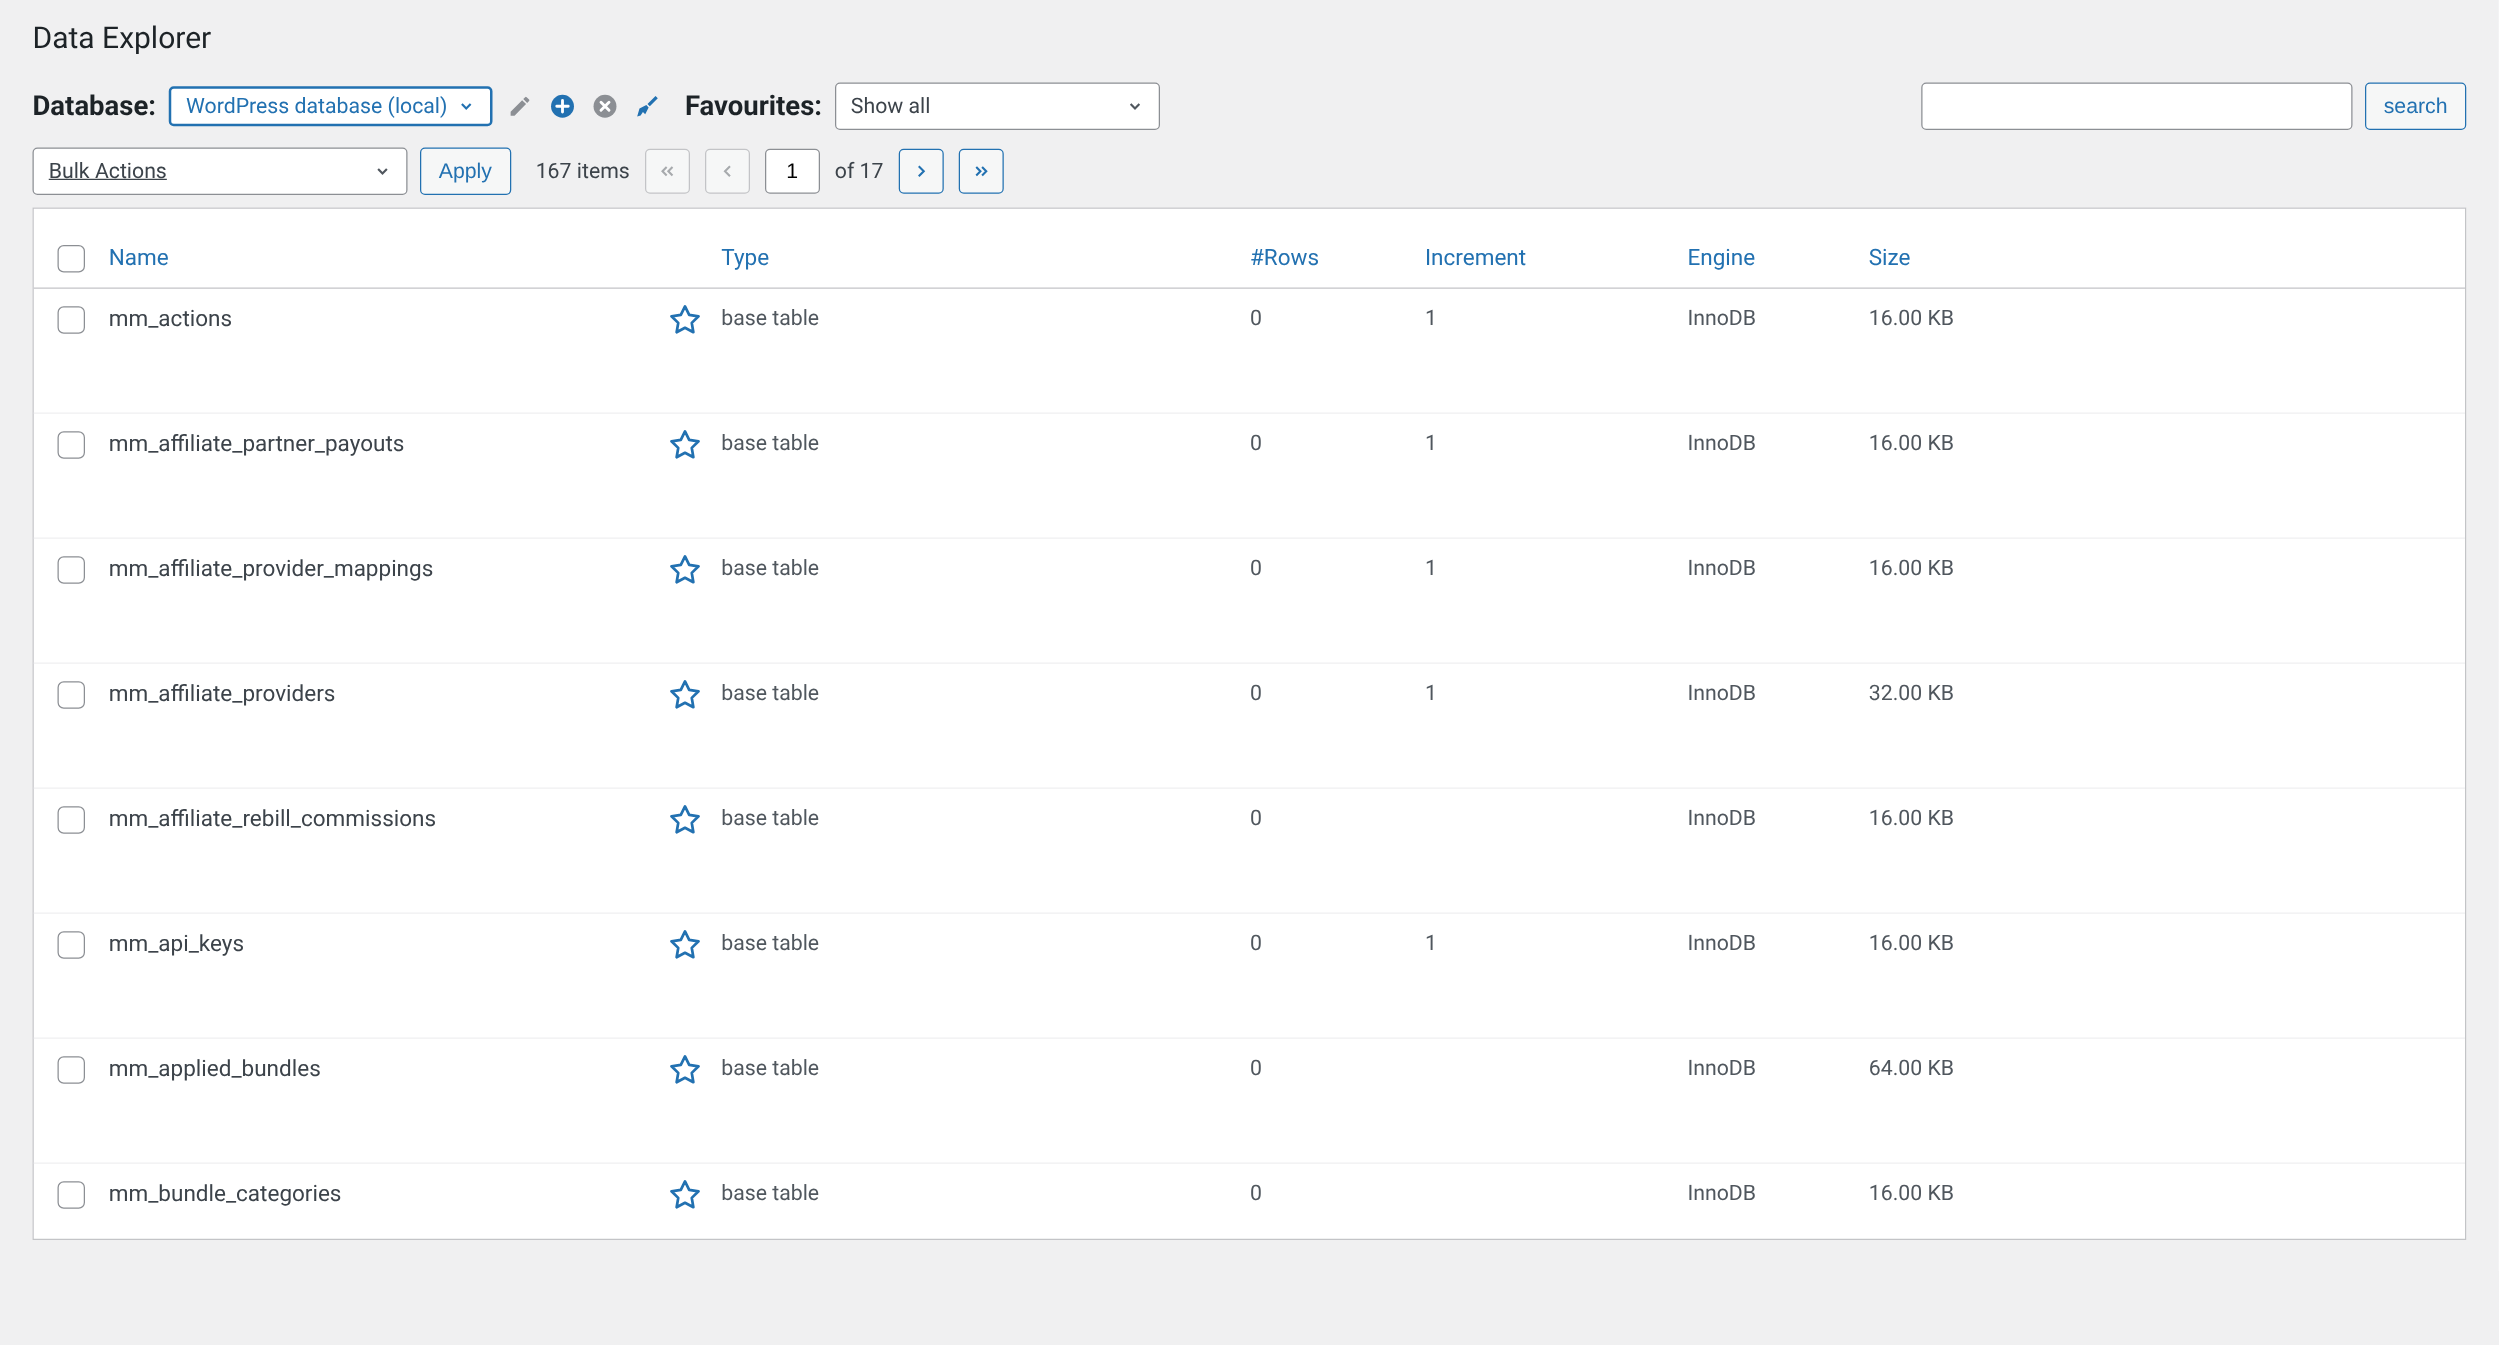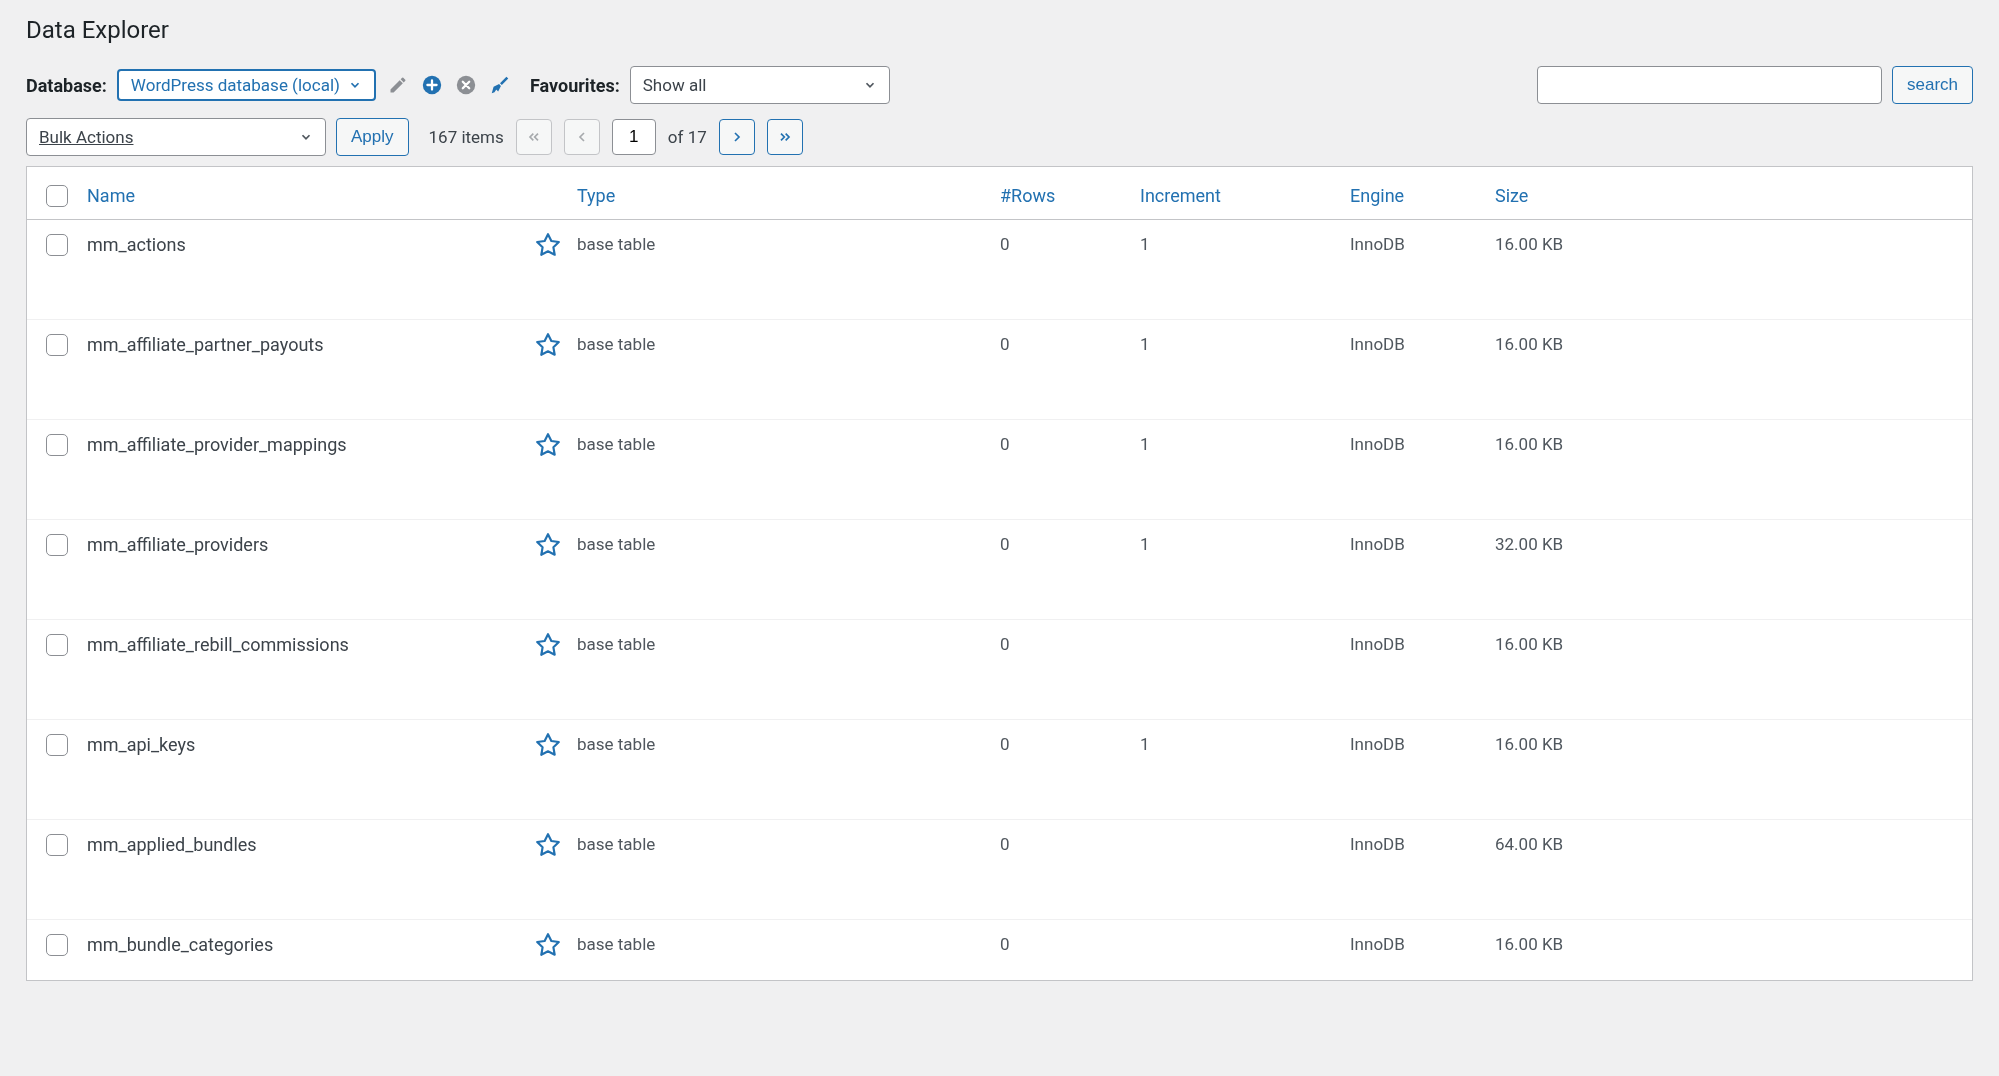--- a/index.html
+++ b/index.html
@@ -34,21 +34,21 @@
     display: flex;
     align-items: center;
     gap: 10px;
     flex-wrap: wrap;
     margin-bottom: 14px;
   }
   .toolbar .spacer { flex: 1 1 auto; }
 
   .label-bold {
     font-weight: 700;
-    font-size: 18px;
+    font-size: 22px;
     color: #1d2327;
   }
 
   .btn-select {
     display: inline-flex;
     align-items: center;
     gap: 8px;
     height: 32px;
     padding: 0 12px;
     background: #fff;
@@ -140,21 +140,21 @@
     border: 1px solid var(--border);
   }
   .thead, .trow {
     display: grid;
     grid-template-columns: 60px 490px 423px 140px 210px 145px 1fr;
     align-items: start;
     padding: 10px 0 10px 0;
   }
   .thead {
     border-bottom: 1px solid var(--border);
-    padding-top: 18px;
+    padding-top: 29px;
     padding-bottom: 12px;
   }
   .thead .th { color: var(--blue); font-size: 18px; cursor: pointer; }
   .trow {
     border-bottom: 1px solid #f0f0f1;
     min-height: 100px;
     padding-top: 14px;
   }
   .trow:last-child { border-bottom: none; min-height: 60px; padding-bottom: 0; }
 

